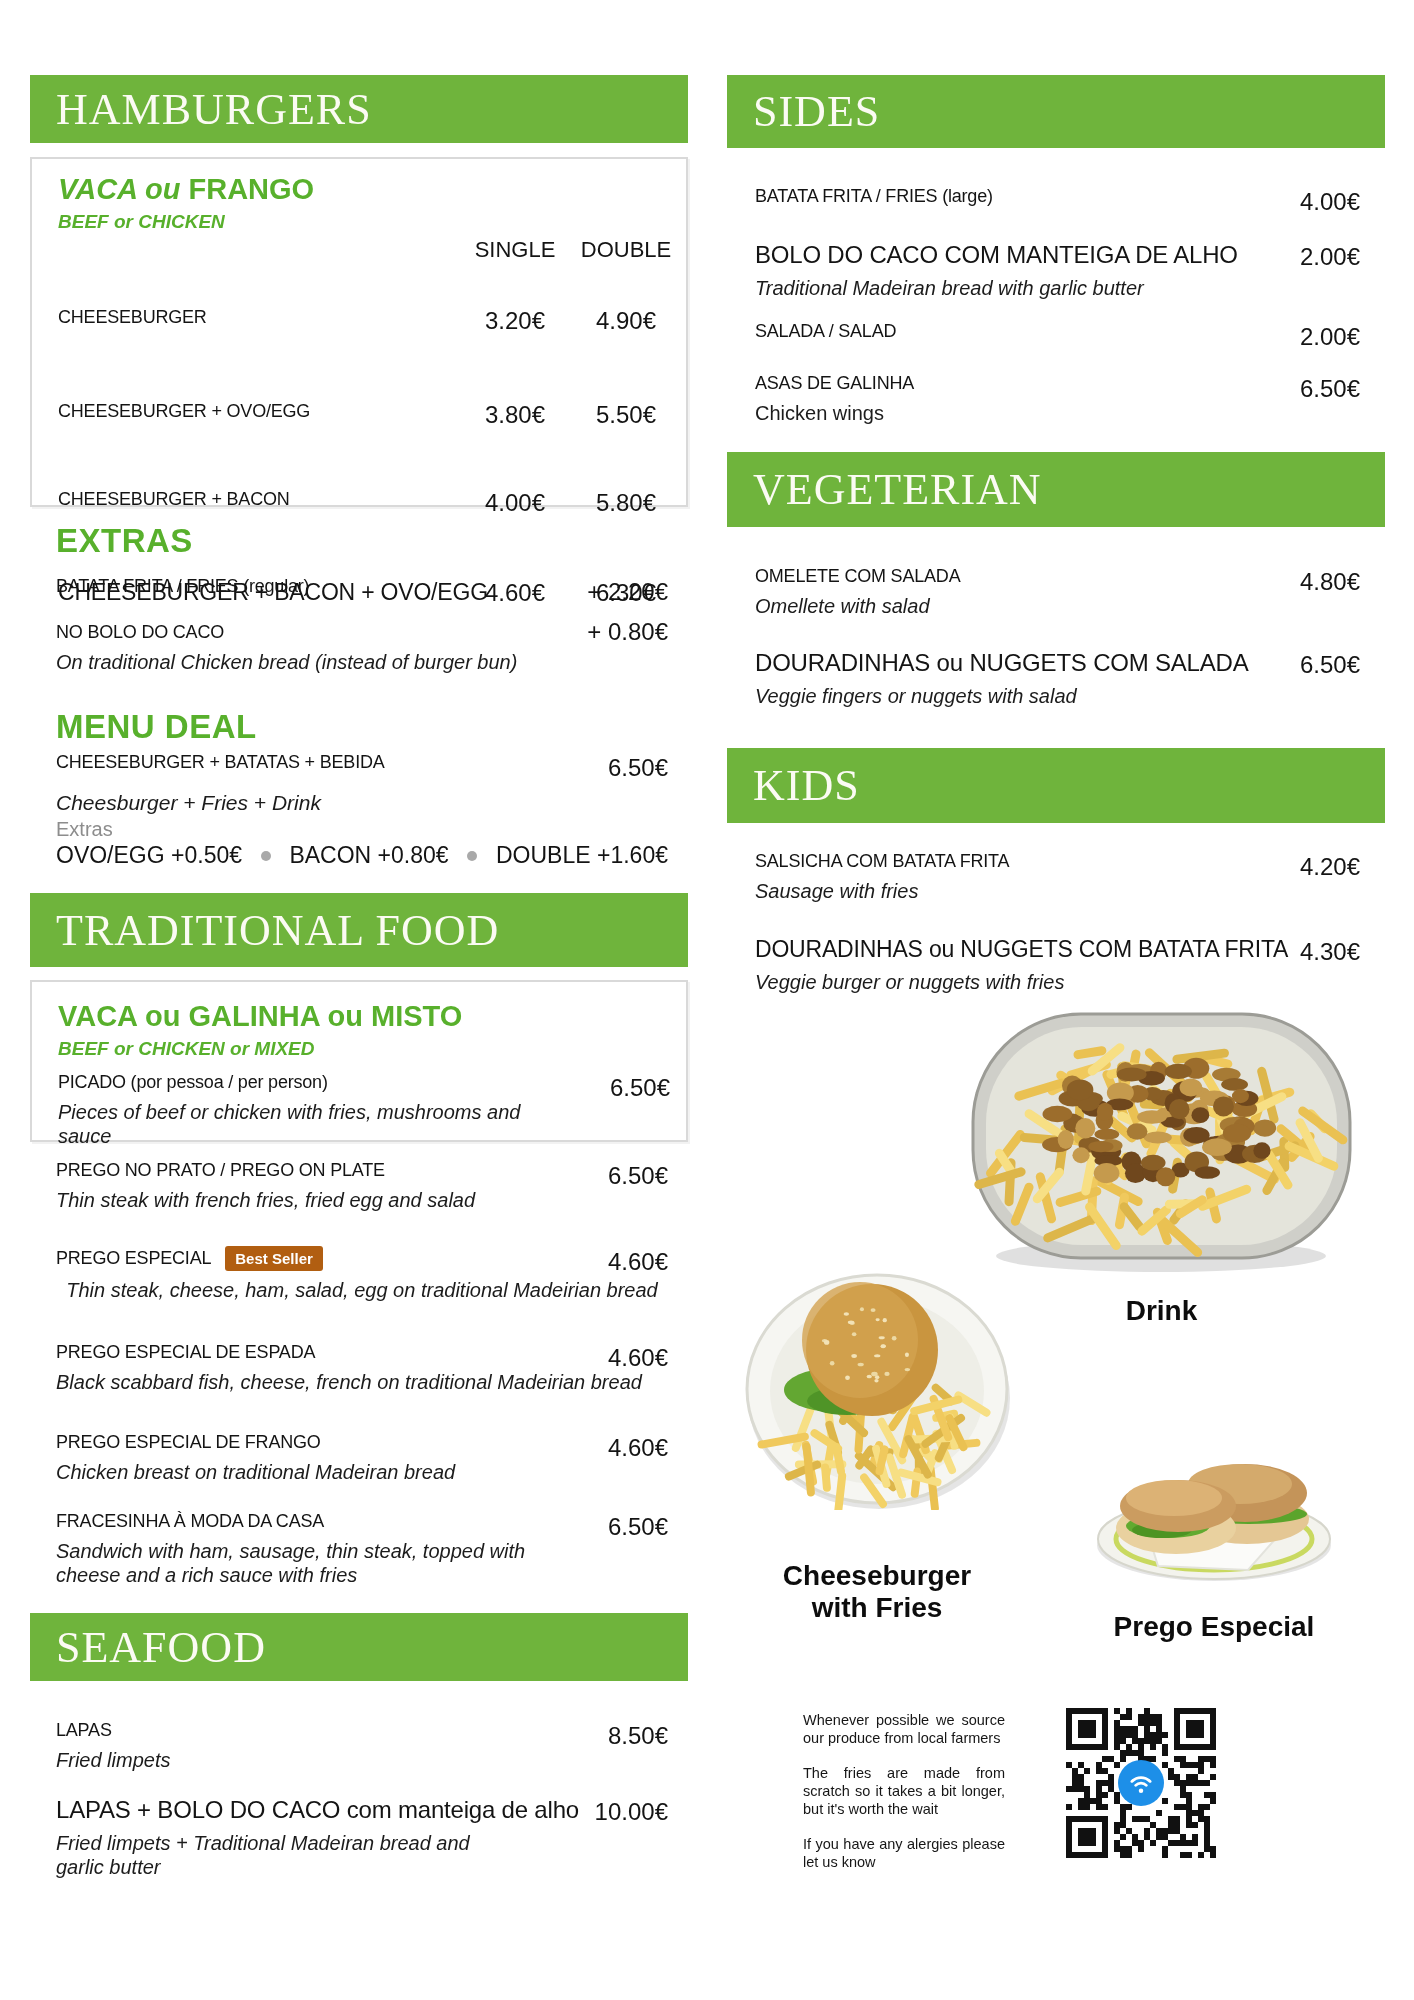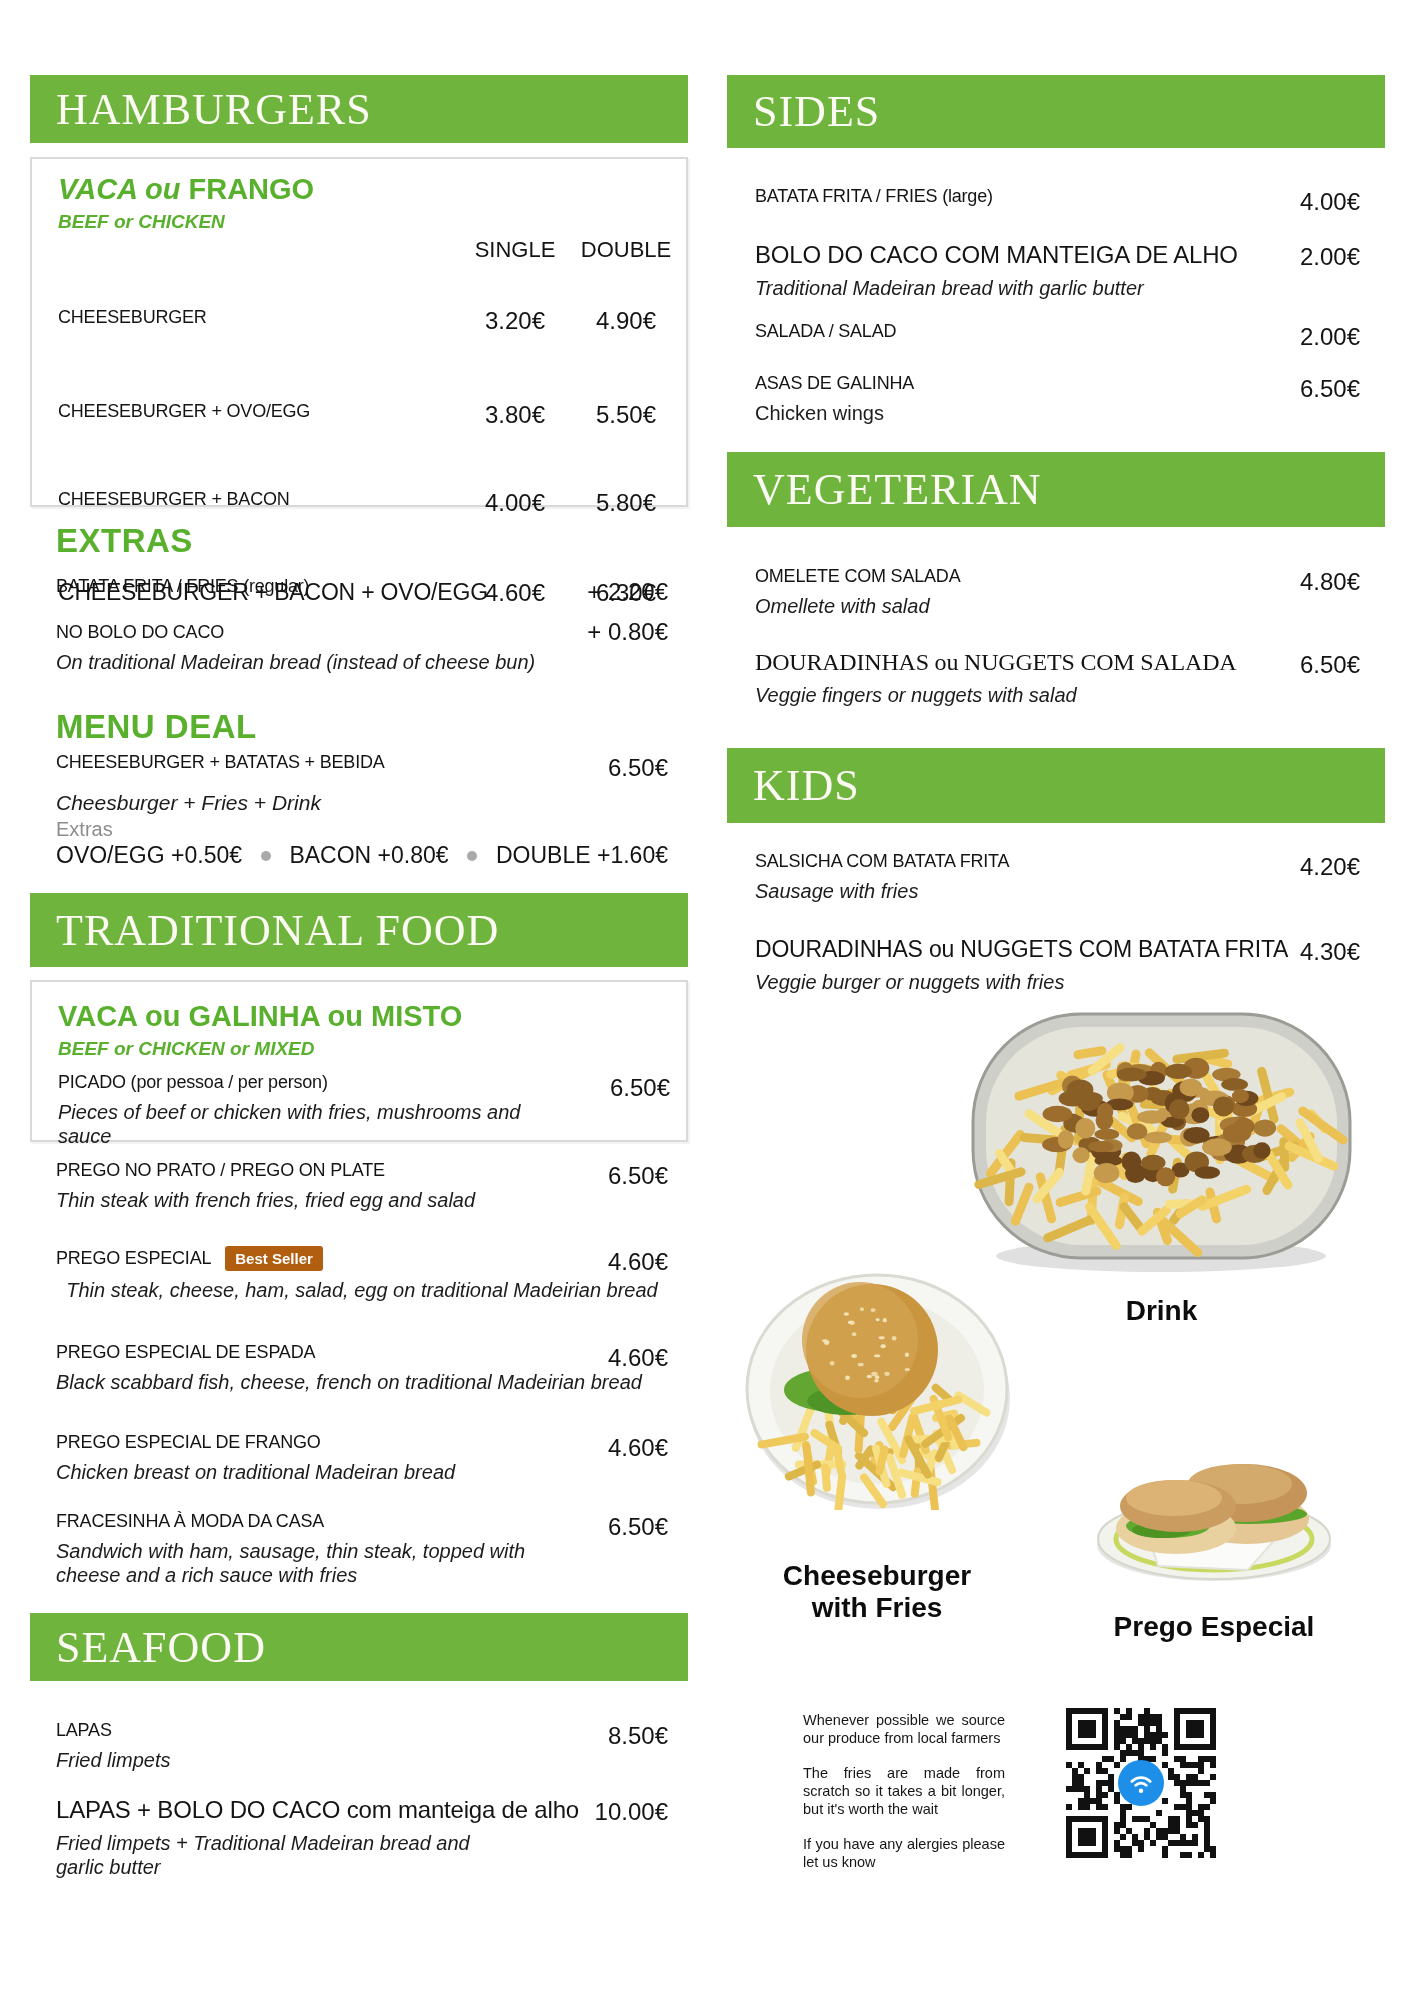--- a/index.html
+++ b/index.html
@@ -93,21 +93,21 @@
   <div class="item" style="left:56px;top:576px;width:612px;">
     <div class="nmline">
         <span class="nm">BATATA FRITA / FRIES (regular)</span>
       </div>
     <span class="pr">+ 2.20€</span>
   </div>
   <div class="item" style="left:56px;top:622px;width:612px;">
     <div class="nmline">
         <span class="nm">NO BOLO DO CACO</span>
       </div>
-    <div class="ds">On traditional Madeiran bread (instead of cheese bun)</div>
+    <div class="ds">On traditional Chicken bread (instead of burger bun)</div>
     <span class="pr" style="top:-4px;">+ 0.80€</span>
   </div>
 
   <div class="greenhead" style="left:56px;top:708px;">MENU DEAL</div>
   <div class="item" style="left:56px;top:752px;width:612px;">
     <div class="nmline">
         <span class="nm">CHEESEBURGER + BATATAS + BEBIDA</span>
       </div>
     <span class="pr">6.50€</span>
   </div>
@@ -230,21 +230,21 @@
 
   <div class="item" style="left:755px;top:566px;width:605px;">
     <div class="nmline">
         <span class="nm">OMELETE COM SALADA</span>
       </div>
     <div class="ds">Omellete with salad</div>
     <span class="pr">4.80€</span>
   </div>
   <div class="item" style="left:755px;top:649px;width:605px;">
     <div class="nmline">
-        <span class="nm" style="font-size:24px;font-family:Liberation Serif, serif;">DOURADINHAS ou NUGGETS COM SALADA</span>
+        <span class="nm" style="font-size:24px;">DOURADINHAS ou NUGGETS COM SALADA</span>
       </div>
     <div class="ds">Veggie fingers or nuggets with salad</div>
     <span class="pr">6.50€</span>
   </div>
 
   <div class="bar" style="left:727px;top:748px;width:658px;height:75px;">
     <span>KIDS</span>
   </div>
 
   <div class="item" style="left:755px;top:851px;width:605px;">

